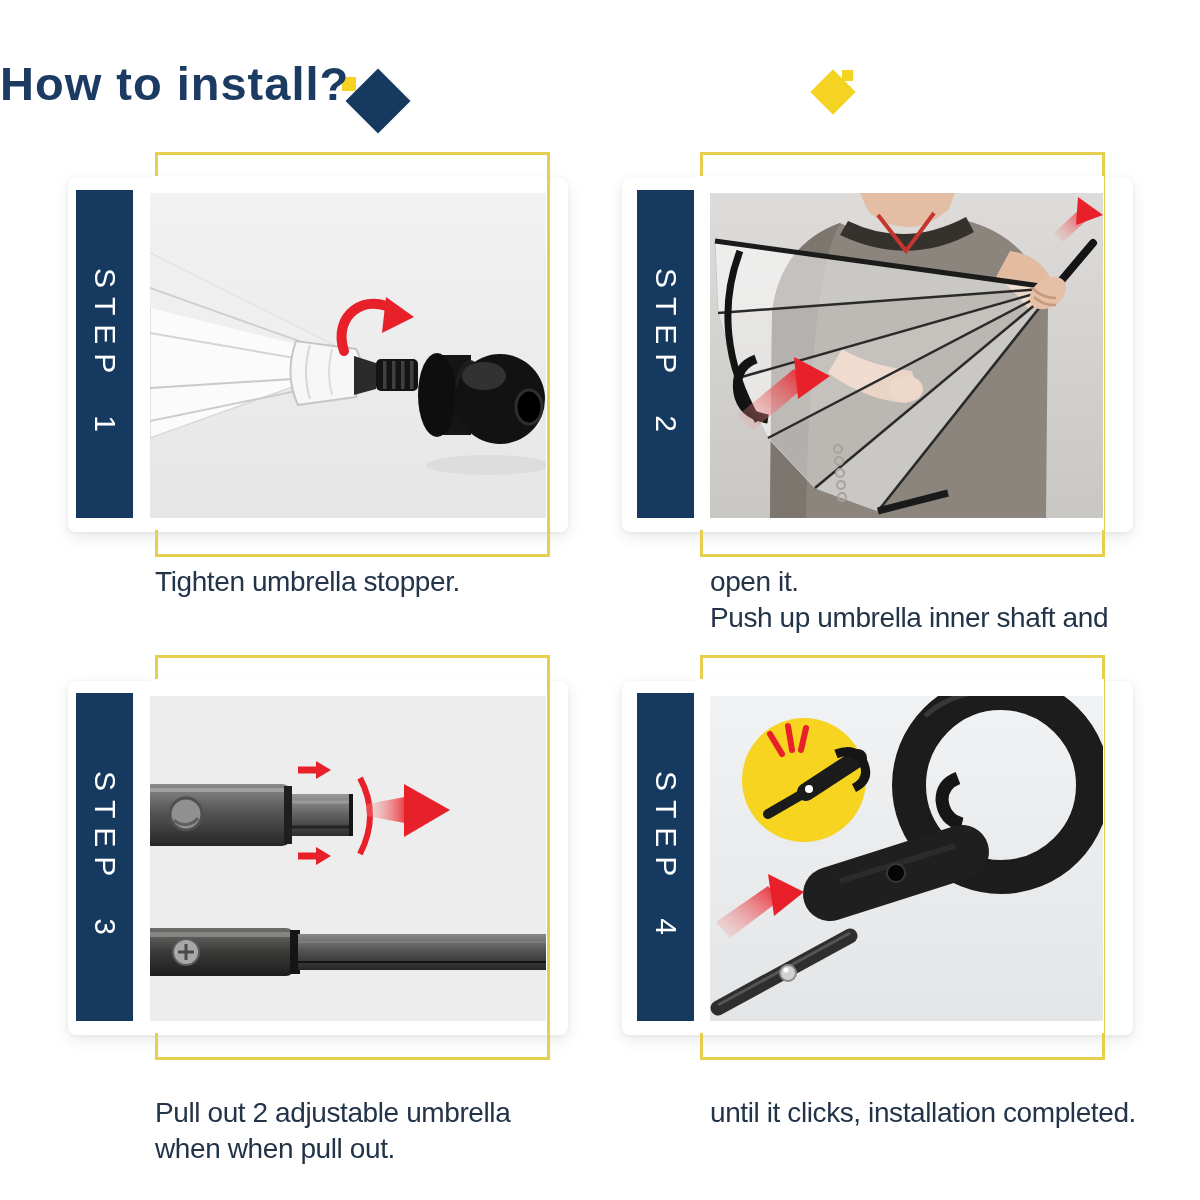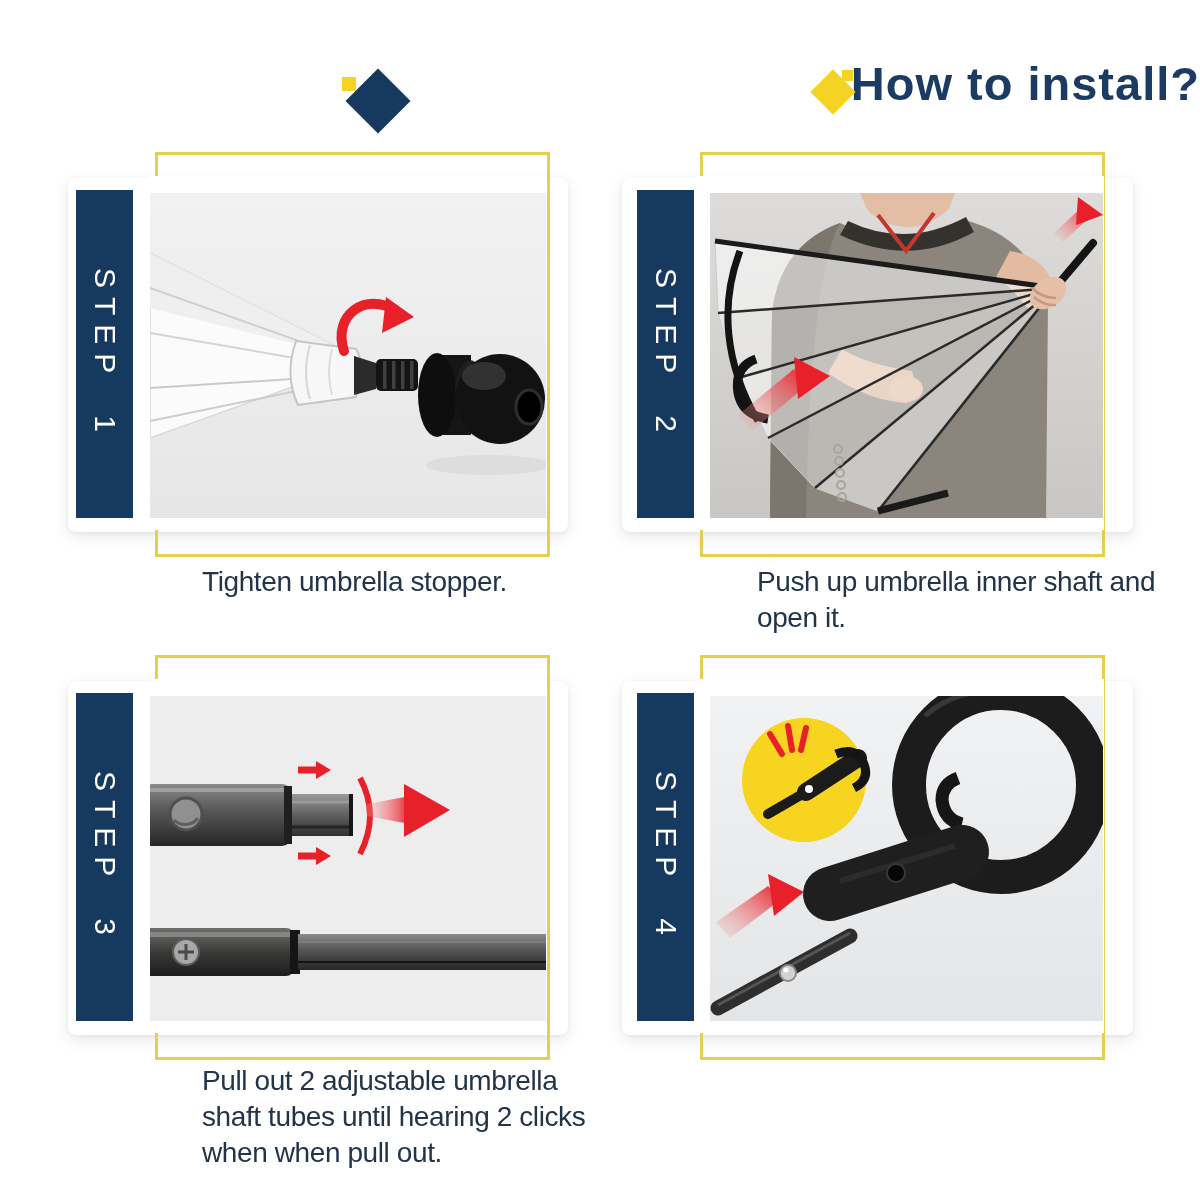--- a/index.html
+++ b/index.html
@@ -1,40 +1,40 @@
 <!DOCTYPE html>
 <html style="--navy: #16395f; --title_navy: #1c3b63; --caption: #233449; --frame_yellow: #e6cf4e; --accent_yellow: #f5d322; --arrow_red: #e8202a; --photo_bg: #ededee;"><head>
 <meta charset="utf-8">
 <style>
   html,body{margin:0;padding:0;background:#ffffff;}
   #canvas{position:relative;width:1200px;height:1200px;background:#ffffff;overflow:hidden;
           font-family:"Liberation Sans", sans-serif;}
 
   
-  .title{position:absolute;left:0;right:0;top:56px;text-align:right;
+  .title{position:absolute;left:0;right:0;top:56px;text-align:left;
          font-size:47px;font-weight:bold;letter-spacing:1px;color:var(--title_navy,#1c3b63);}
   .deco{position:absolute;}
   .sq1{left:342px;top:77px;width:14px;height:14px;background:var(--accent_yellow,#f5d322);}
   .dmN{left:355px;top:78px;width:46px;height:46px;background:var(--navy,#16395f);transform:rotate(45deg);}
   .dmY{left:817px;top:76px;width:32px;height:32px;background:var(--accent_yellow,#f5d322);transform:rotate(45deg);}
   .sq2{left:842px;top:70px;width:11px;height:11px;background:var(--accent_yellow,#f5d322);}
 
   
   .quad{position:absolute;width:600px;height:505px;}
   .frame{position:absolute;border:3px solid var(--frame_yellow,#e6cf4e);z-index:2;}
   .card{position:absolute;background:#ffffff;border-radius:8px;z-index:1;
         box-shadow:0 5px 16px rgba(0,0,0,.09), 0 1px 4px rgba(0,0,0,.05);}
   .mount{position:absolute;background:#ffffff;z-index:3;}
   .scene{position:absolute;display:block;z-index:1;}
   .bar{position:absolute;background:var(--navy,#16395f);z-index:4;
        display:flex;align-items:center;justify-content:center;}
   .bar span{writing-mode:vertical-rl;color:#ffffff;font-size:30px;letter-spacing:9px;
             word-spacing:16px;font-weight:normal;}
   .caption{position:absolute;top:424px;color:var(--caption,#233449);font-size:28px;
-           line-height:36px;letter-spacing:-0.4px;z-index:5;margin-left:47px;}
+           line-height:36px;letter-spacing:-0.4px;z-index:5;}
   .caption div{white-space:nowrap;}
 
   
   .fL{left:155px;top:12px;width:389px;height:399px;}
   .cL{left:68px;top:38px;width:500px;height:354px;}
   .bL{left:76px;top:50px;width:57px;height:328px;}
   .mL{left:150px;top:36px;width:396px;height:354px;}
   .mL .scene{left:0;top:17px;}
   .capL{left:155px;}
 
@@ -43,21 +43,21 @@
   .cR{left:22px;top:38px;width:511px;height:354px;}
   .bR{left:37px;top:50px;width:57px;height:328px;}
   .mR{left:95px;top:36px;width:409px;height:354px;}
   .mR .scene{left:15px;top:17px;}
   .capR{left:110px;}
 
   .q1{left:0;top:140px;}
   .q2{left:600px;top:140px;}
   .q3{left:0;top:643px;}
   .q4{left:600px;top:643px;}
-  .low .caption{top:420px;}
+  .low .caption{top:452px;}
 </style>
 </head>
 <body>
 
 <div id="canvas">
 
   <header>
     <span class="deco sq1"></span>
     <span class="deco dmN"></span>
     <h1 class="title" style="margin:0">How to install?</h1>
@@ -179,22 +179,22 @@
         <g>
           <polygon points="28,222 84,176 97,192 42,238" fill="url(#rf2)"></polygon>
           <polygon points="84,164 120,183 88,206" fill="#e8202a"></polygon>
         </g>
       </svg>
     </div>
     <div class="bar bR">
       <span>STEP 2</span>
     </div>
     <div class="caption capR">
+      <div>open it.</div>
       <div>Push up umbrella inner shaft and</div>
-      <div>open it.</div>
     </div>
   </section>
 
   <section class="quad q3 low">
     <div class="frame fL"></div>
     <div class="card cL"></div>
     <div class="mount mL">
       <svg class="scene" width="396" height="325" viewBox="0 0 396 325">
         <defs>
           <linearGradient id="mg1" x1="0" y1="0" x2="0" y2="1">
@@ -253,21 +253,20 @@
           <line x1="148" y1="246" x2="396" y2="246" stroke="#7c7c7c" stroke-width="2"></line>
           <line x1="148" y1="266" x2="396" y2="266" stroke="#141414" stroke-width="2"></line>
         </g>
       </svg>
     </div>
     <div class="bar bL">
       <span>STEP 3</span>
     </div>
     <div class="caption capL">
       <div>Pull out 2 adjustable umbrella</div>
-      <div>shaft tubes until hearing 2 clicks</div>
       <div>when when pull out.</div>
     </div>
   </section>
 
   <section class="quad q4 low">
     <div class="frame fR"></div>
     <div class="card cR"></div>
     <div class="mount mR">
       <svg class="scene" width="393" height="325" viewBox="0 0 393 325">
         <defs>
@@ -310,16 +309,17 @@
         <g>
           <polygon points="6,226 58,190 70,204 20,242" fill="url(#rg4)"></polygon>
           <polygon points="58,178 94,196 64,220" fill="#e8202a"></polygon>
         </g>
       </svg>
     </div>
     <div class="bar bR">
       <span>STEP 4</span>
     </div>
     <div class="caption capR">
+      <div>until it clicks, installation completed.</div>
     </div>
   </section>
 
 </div>
 
 </body></html>

